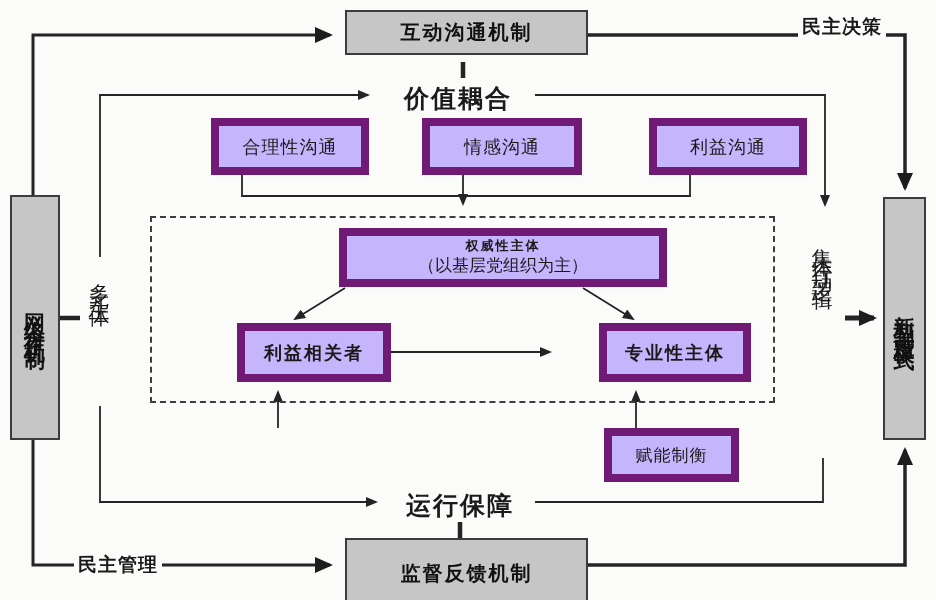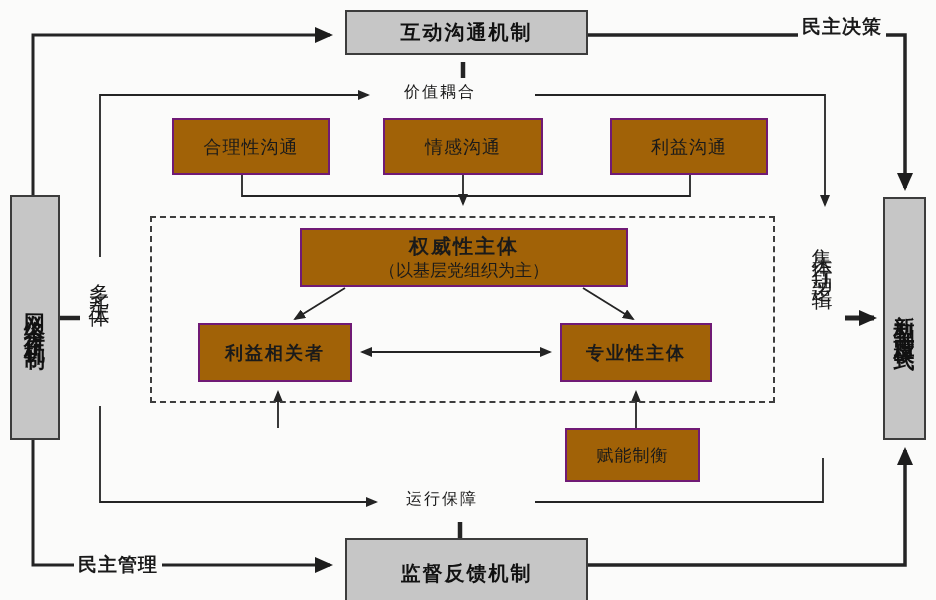--- a/index.html
+++ b/index.html
@@ -20,42 +20,42 @@
     display:flex;align-items:center;justify-content:center;
     box-sizing:border-box;text-align:center;
   }
   .gray-box{
     background:#c6c6c6;
     border:2px solid #3c3c3c;
     font-weight:700;font-size:20px;letter-spacing:2px;
     color:#111;
   }
   .white-box{
-    background:#a16207;
-    border:2px solid #701a75;
-    font-size:18px;letter-spacing:1px;
+    background:#c4b5fd;
+    border:8px solid #701a75;
+    font-size:18px;letter-spacing:1px;margin-left:39px;
   }
   .bold{font-weight:700;}
   .dashed-box{
     position:absolute;z-index:1;
     border:2px dashed #3d3d3d;
     box-sizing:border-box;
     background:transparent;
   }
   .line-label{
     position:absolute;z-index:3;
     background:#fbfbfa;
     font-weight:700;font-size:19px;letter-spacing:1px;
     padding:0 4px;white-space:nowrap;
   }
   .flow-label{
     position:absolute;z-index:3;
     background:#fbfbfa;
-    font-size:16px;letter-spacing:2px;
-    padding:0 6px;white-space:nowrap;font-weight:400;text-align:center;
+    font-size:25px;letter-spacing:2px;
+    padding:0 6px;white-space:nowrap;font-weight:700;text-align:center;
   }
   .v-text{
     position:absolute;z-index:3;
     writing-mode:vertical-rl;text-orientation:upright;
     background:#fbfbfa;
     font-size:21px;letter-spacing:8px;
     padding:4px 1px;font-weight:400;
     display:flex;align-items:center;
   }
   .v-box-text{
@@ -130,21 +130,21 @@
   <div class="flow-label" style="left:400px;top:489px;">运行保障</div>
 
   <div class="v-text" style="left:84px;top:262px;height:136px;">多元主体</div>
   <div class="v-text" style="left:807px;top:228px;height:222px;">集体行动逻辑</div>
 
   <div class="node white-box" style="left:172px;top:118px;width:158px;height:57px;">合理性沟通</div>
   <div class="node white-box" style="left:383px;top:118px;width:160px;height:57px;">情感沟通</div>
   <div class="node white-box" style="left:610px;top:118px;width:158px;height:57px;">利益沟通</div>
 
   <div class="node white-box two-line" style="left:300px;top:228px;width:328px;height:59px;">
-    <span class="bold" style="font-size:20px;letter-spacing:2px;">权威性主体</span>
+    <span class="bold" style="font-size:13px;letter-spacing:2px;">权威性主体</span>
     <span class="sub">（以基层党组织为主）</span>
   </div>
 
   <div class="node white-box bold" style="left:198px;top:323px;width:154px;height:59px;letter-spacing:2px;">利益相关者</div>
   <div class="node white-box bold" style="left:560px;top:323px;width:152px;height:59px;letter-spacing:2px;">专业性主体</div>
 
   <div class="node white-box" style="left:565px;top:428px;width:135px;height:54px;font-size:17px;">赋能制衡</div>
 
 </div>
 

